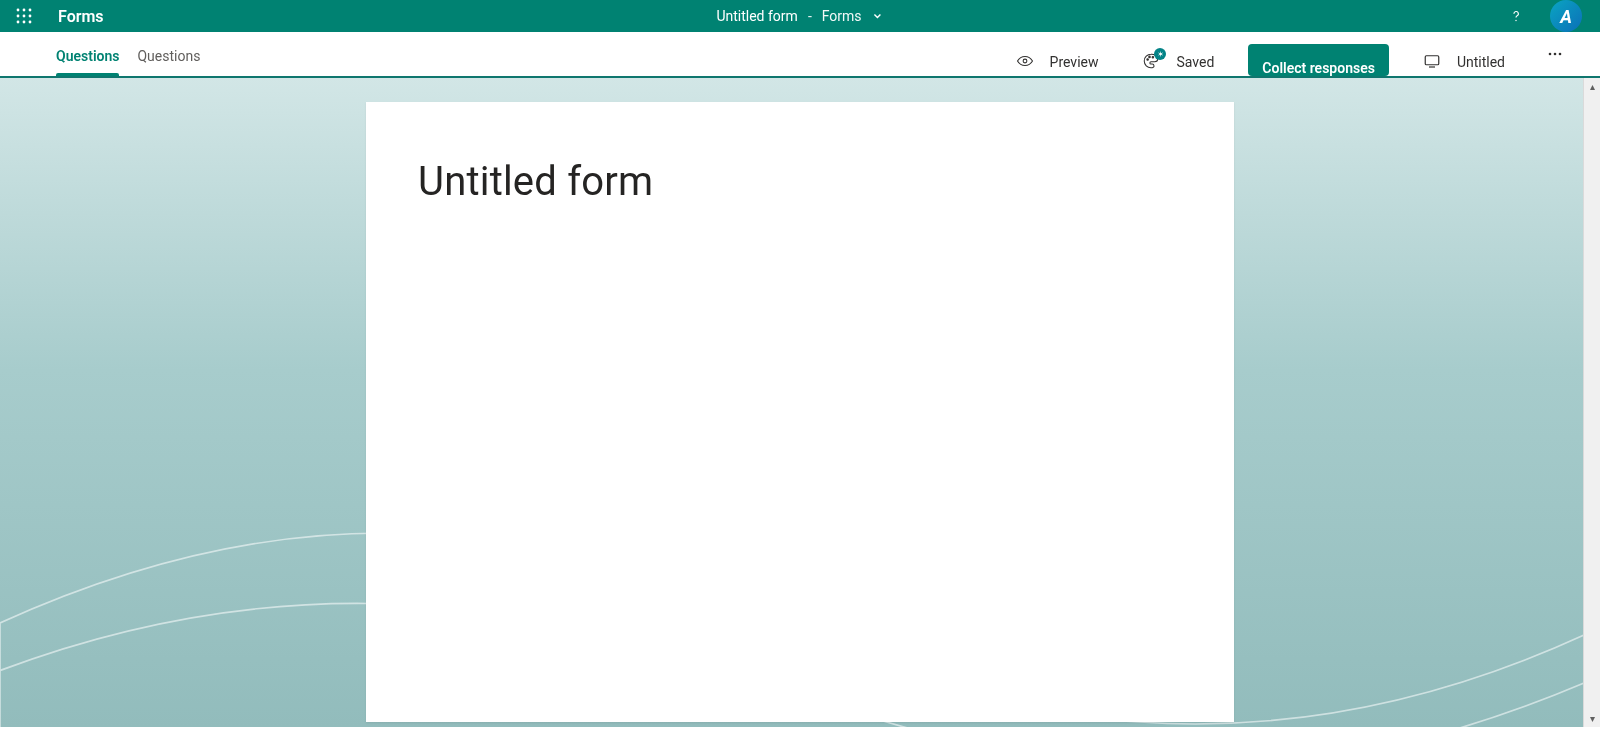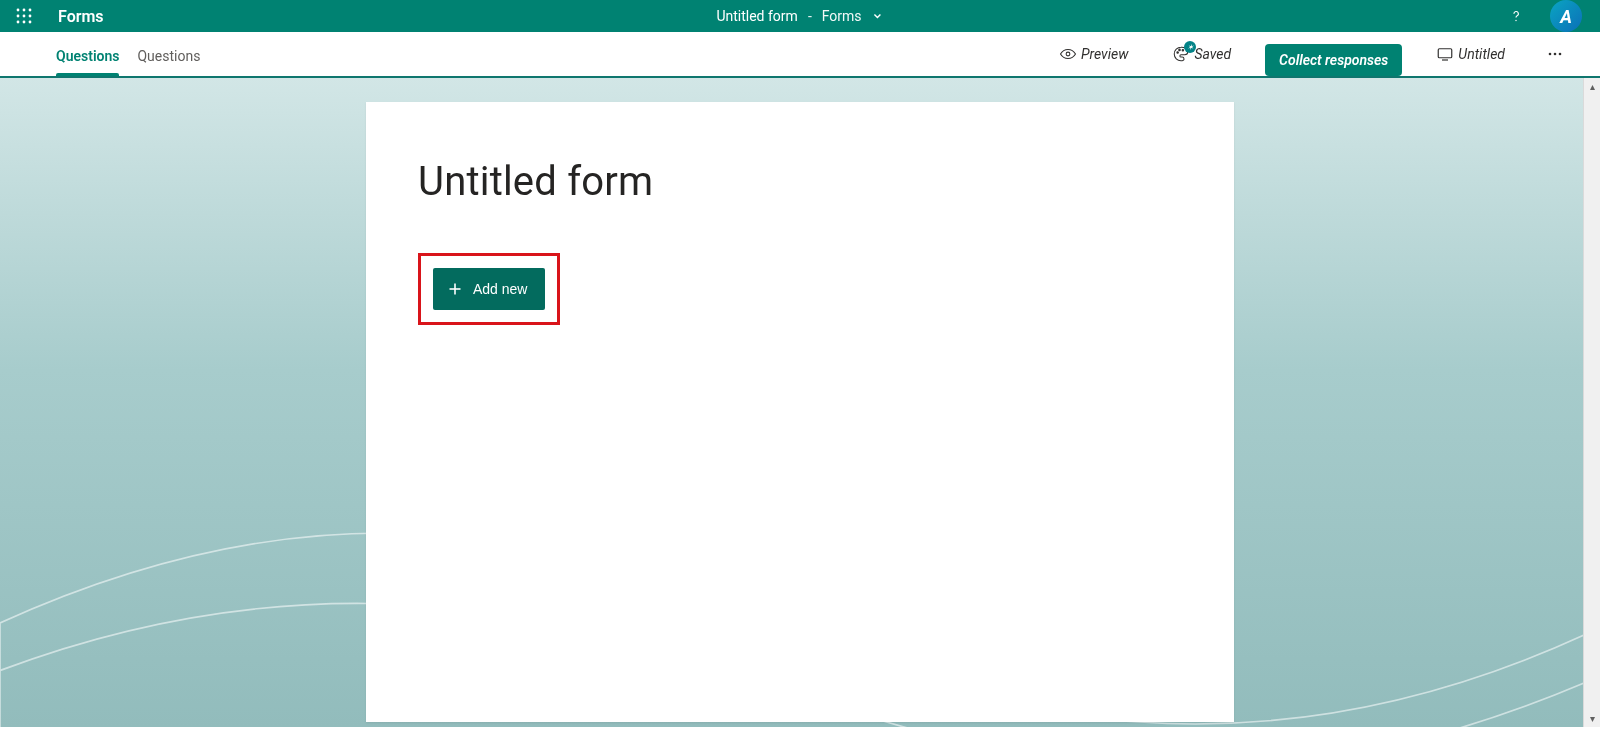--- a/index.html
+++ b/index.html
@@ -104,28 +104,27 @@
     background:var(--brand);
     border-radius:2px 2px 0 0;
   }
   .cmd-right{
     margin-left:auto;
     display:flex;
     align-items:center;
     gap:24px;
   }
   .cmd-btn{
-    display:flex;align-items:center;gap:4px;
+    display:flex;align-items:flex-end;gap:16px;
     height:32px;
     padding:0 10px;
     color:#323130;
     cursor:pointer;
     font-size:14px;
     border-radius:4px;
-    font-style:italic;
   }
   .cmd-btn.primary{
     background:var(--brand);
     color:#fff;
     padding:0 14px;
     font-weight:600;
     margin-top:11px;
   }
   .cmd-icon{display:inline-flex;}
   .style-icon-wrap{position:relative;display:inline-flex;}
@@ -308,28 +307,19 @@
 
 <div class="canvas-area">
   <svg class="wave" viewBox="0 0 1600 260" preserveAspectRatio="none">
     <path d="M0 140 C 220 40, 420 40, 640 140 S 1080 260, 1320 150 S 1600 90, 1700 130 L1700 300 L0 300 Z" fill="none" stroke="#ffffff" stroke-width="1.4"></path>
     <path d="M-50 200 C 200 90, 420 110, 640 190 S 1060 300, 1320 190 S 1600 130, 1700 170 L1700 320 L-50 320 Z" fill="none" stroke="#ffffff" stroke-width="1.4"></path>
   </svg>
 
   <div class="form-card">
     <h1 class="form-title">Untitled form</h1>
 
-    <div class="highlight-box">
-      <button class="add-new">
-        <svg viewBox="0 0 16 16" fill="none" stroke="#fff" stroke-width="1.6">
-          <line x1="8" y1="2.5" x2="8" y2="13.5"></line>
-          <line x1="2.5" y1="8" x2="13.5" y2="8"></line>
-        </svg>
-        <span>Add new</span>
-      </button>
-    </div>
   </div>
 
   <div class="scrollbar-track">
     <div class="arrow">▴</div>
     <div class="arrow down">▾</div>
   </div>
 </div>
 
 </body></html>

